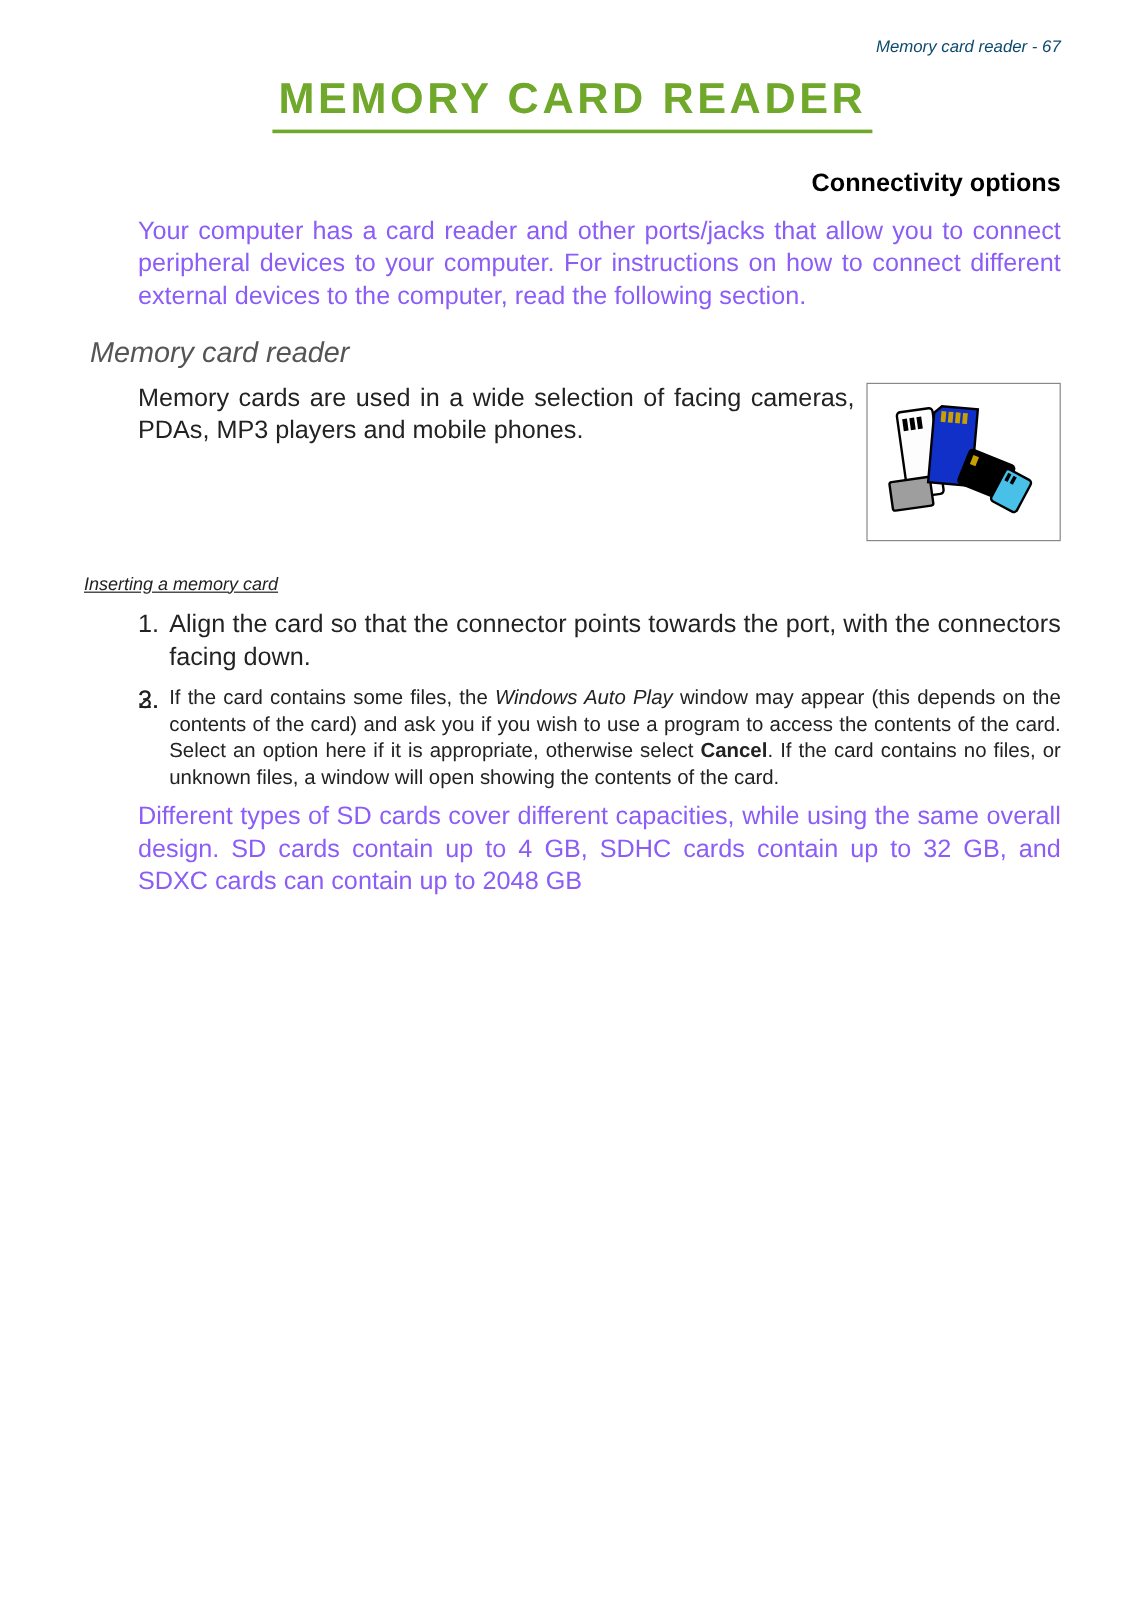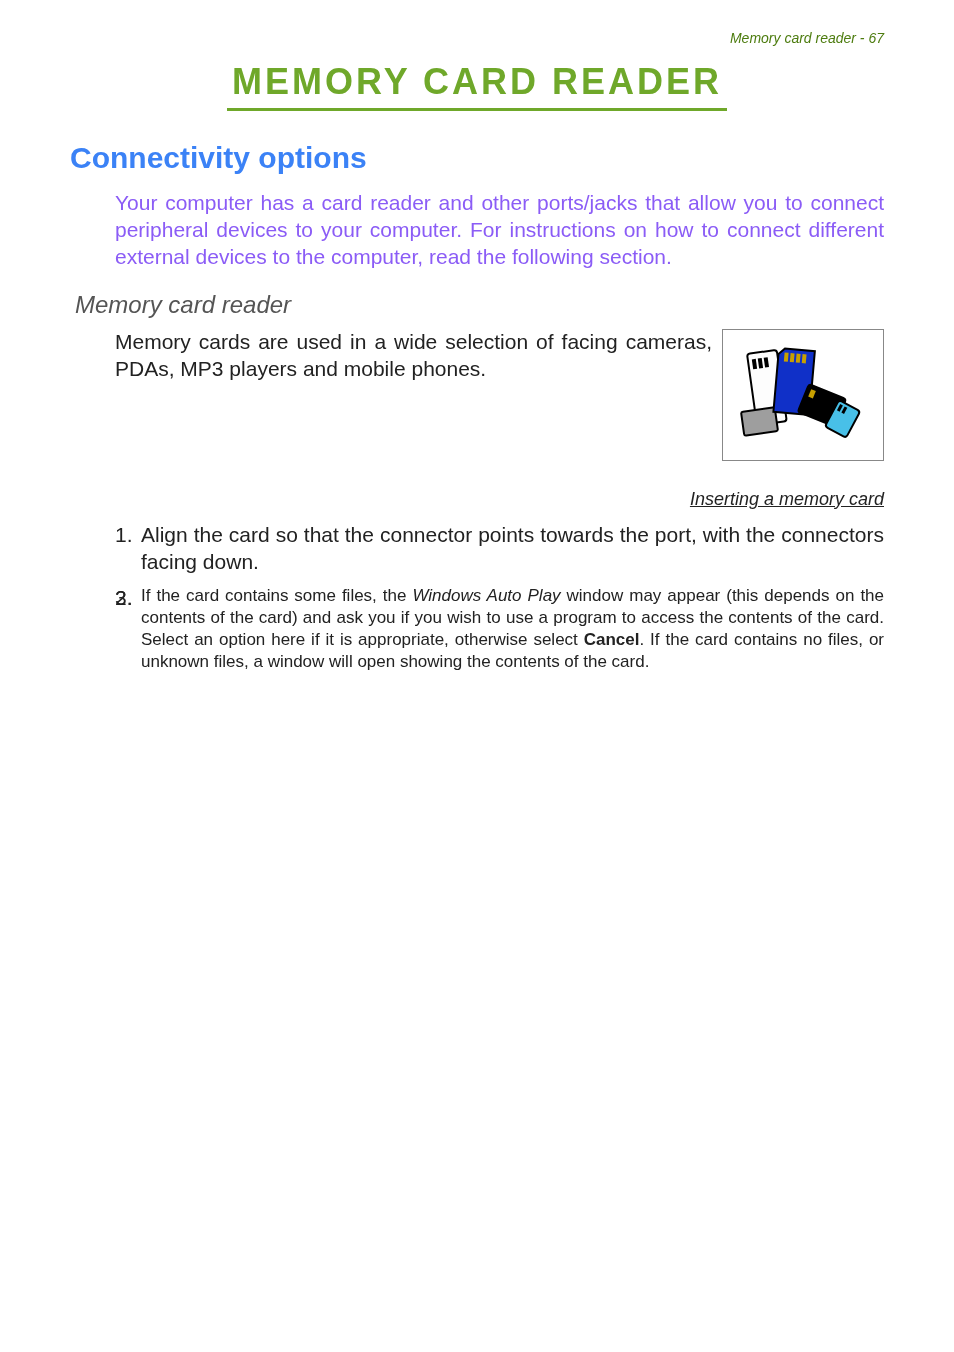--- a/index.html
+++ b/index.html
@@ -10,63 +10,63 @@
     width: 954px;
   }
   .page {
     padding: 30px 70px 60px 70px;
     box-sizing: border-box;
   }
   .header-line {
     text-align: right;
     font-style: italic;
     font-size: 14px;
-    color: #4d7c0f;
+    color: #0c4a6e;
     margin-bottom: 15px;
   }
   .title {
     text-align: center;
     font-size: 36px;
     font-weight: bold;
     letter-spacing: 3px;
     color: #6fa82a;
     margin: 10px 0 5px 0;
     font-variant: small-caps;
   }
   .title-rule {
     width: 500px;
     margin: 0 auto 30px auto;
     border-top: 3px solid #6fa82a;
   }
   .h2 {
-    font-size: 30px;
+    font-size: 21px;
     font-weight: bold;
-    color: #3b82f6;
+    color: #000000;
     margin: 20px 0 15px 0;
+    text-align: right;
   }
   .body-text {
     font-size: 21px;
     color: #8b5cf6;
     text-align: justify;
     margin: 0 0 20px 45px;
     line-height: 1.28;
   }
   .h3-italic {
     font-size: 24px;
     font-style: italic;
     color: #555;
     margin: 10px 0 10px 5px;
   }
   .h4-underline {
-    font-size: 18px;
+    font-size: 15px;
     font-style: italic;
     text-decoration: underline;
     color: #222;
     margin: 18px 0 12px 0;
-    text-align: right;
   }
   .float-box {
     float: right;
     width: 160px;
     height: 130px;
     border: 1px solid #888;
     margin: 0 0 10px 10px;
     display: flex;
     align-items: center;
     justify-content: center;
@@ -177,14 +177,15 @@
     <li>
       <span class="num">3.</span>
     </li>
   </ol>
 
   <p class="sub-para">
     <span>If the card contains some files, the </span><em class="doc-em">Windows Auto Play</em><span> window may appear (this depends on the contents of the card) and ask you if you wish to use a program to access the contents of the card. Select an option here if it is appropriate, otherwise select </span><strong class="doc-strong">Cancel</strong><span>. If the card contains no files, or unknown files, a window will open showing the contents of the card.</span>
   </p>
 
 
+  <p class="body-text">Different types of SD cards cover different capacities, while using the same overall design. SD cards contain up to 4 GB, SDHC cards contain up to 32 GB, and SDXC cards can contain up to 2048 GB</p>
 
 </div>
 
 </body></html>

